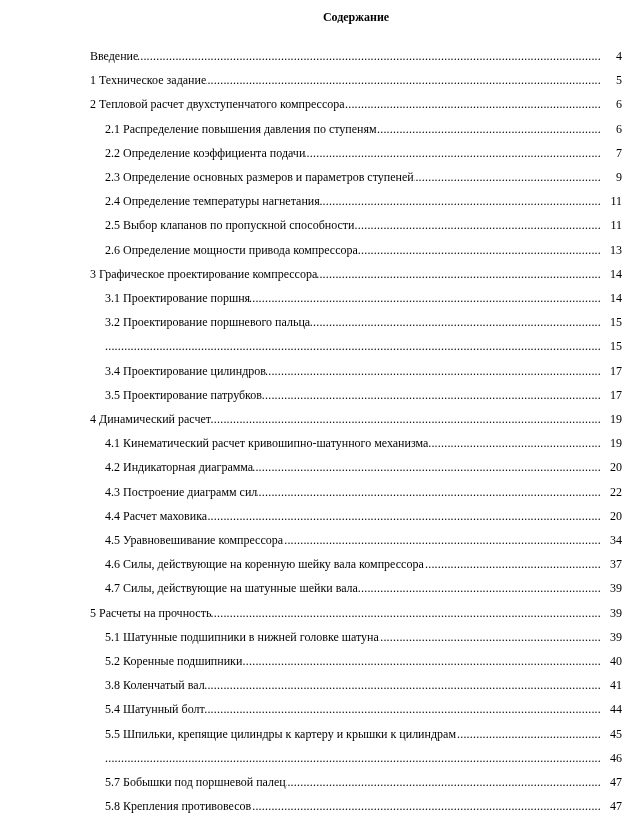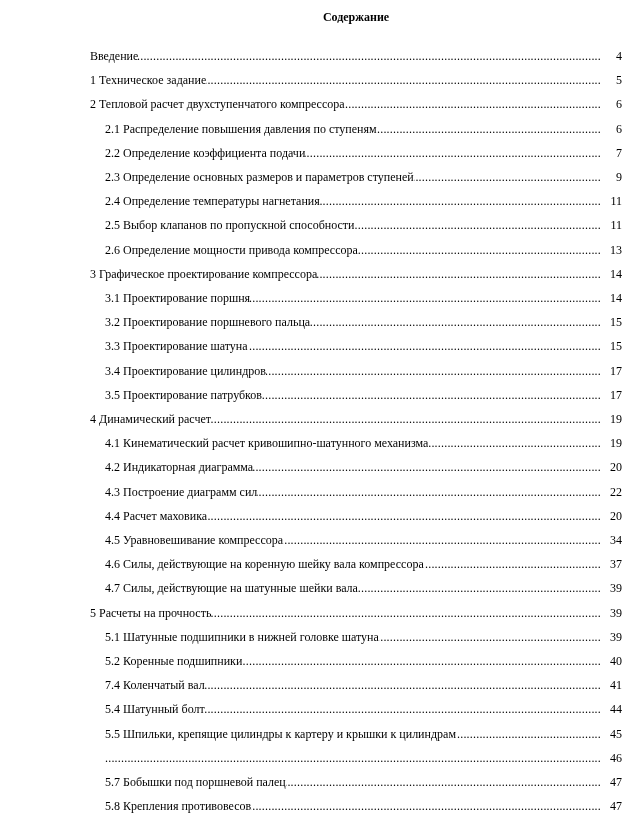--- a/index.html
+++ b/index.html
@@ -148,21 +148,20 @@
         <span class="toc-page">14</span>
       </div>
       <div class="toc-row level-1">
         <span class="toc-label">3.2 Проектирование поршневого пальца</span>
         <span class="toc-leader">
           <span class="toc-dots">................................................................................................................................................................</span>
         </span>
         <span class="toc-page">15</span>
       </div>
       <div class="toc-row level-1">
-        <span class="toc-label">3.3 Проектирование шатуна</span>
         <span class="toc-leader">
           <span class="toc-dots">................................................................................................................................................................</span>
         </span>
         <span class="toc-page">15</span>
       </div>
       <div class="toc-row level-1">
         <span class="toc-label">3.4 Проектирование цилиндров</span>
         <span class="toc-leader">
           <span class="toc-dots">................................................................................................................................................................</span>
         </span>
@@ -246,21 +245,21 @@
         <span class="toc-page">39</span>
       </div>
       <div class="toc-row level-1">
         <span class="toc-label">5.2 Коренные подшипники</span>
         <span class="toc-leader">
           <span class="toc-dots">................................................................................................................................................................</span>
         </span>
         <span class="toc-page">40</span>
       </div>
       <div class="toc-row level-1">
-        <span class="toc-label">7.4 Коленчатый вал</span>
+        <span class="toc-label">3.8 Коленчатый вал</span>
         <span class="toc-leader">
           <span class="toc-dots">................................................................................................................................................................</span>
         </span>
         <span class="toc-page">41</span>
       </div>
       <div class="toc-row level-1">
         <span class="toc-label">5.4 Шатунный болт</span>
         <span class="toc-leader">
           <span class="toc-dots">................................................................................................................................................................</span>
         </span>

